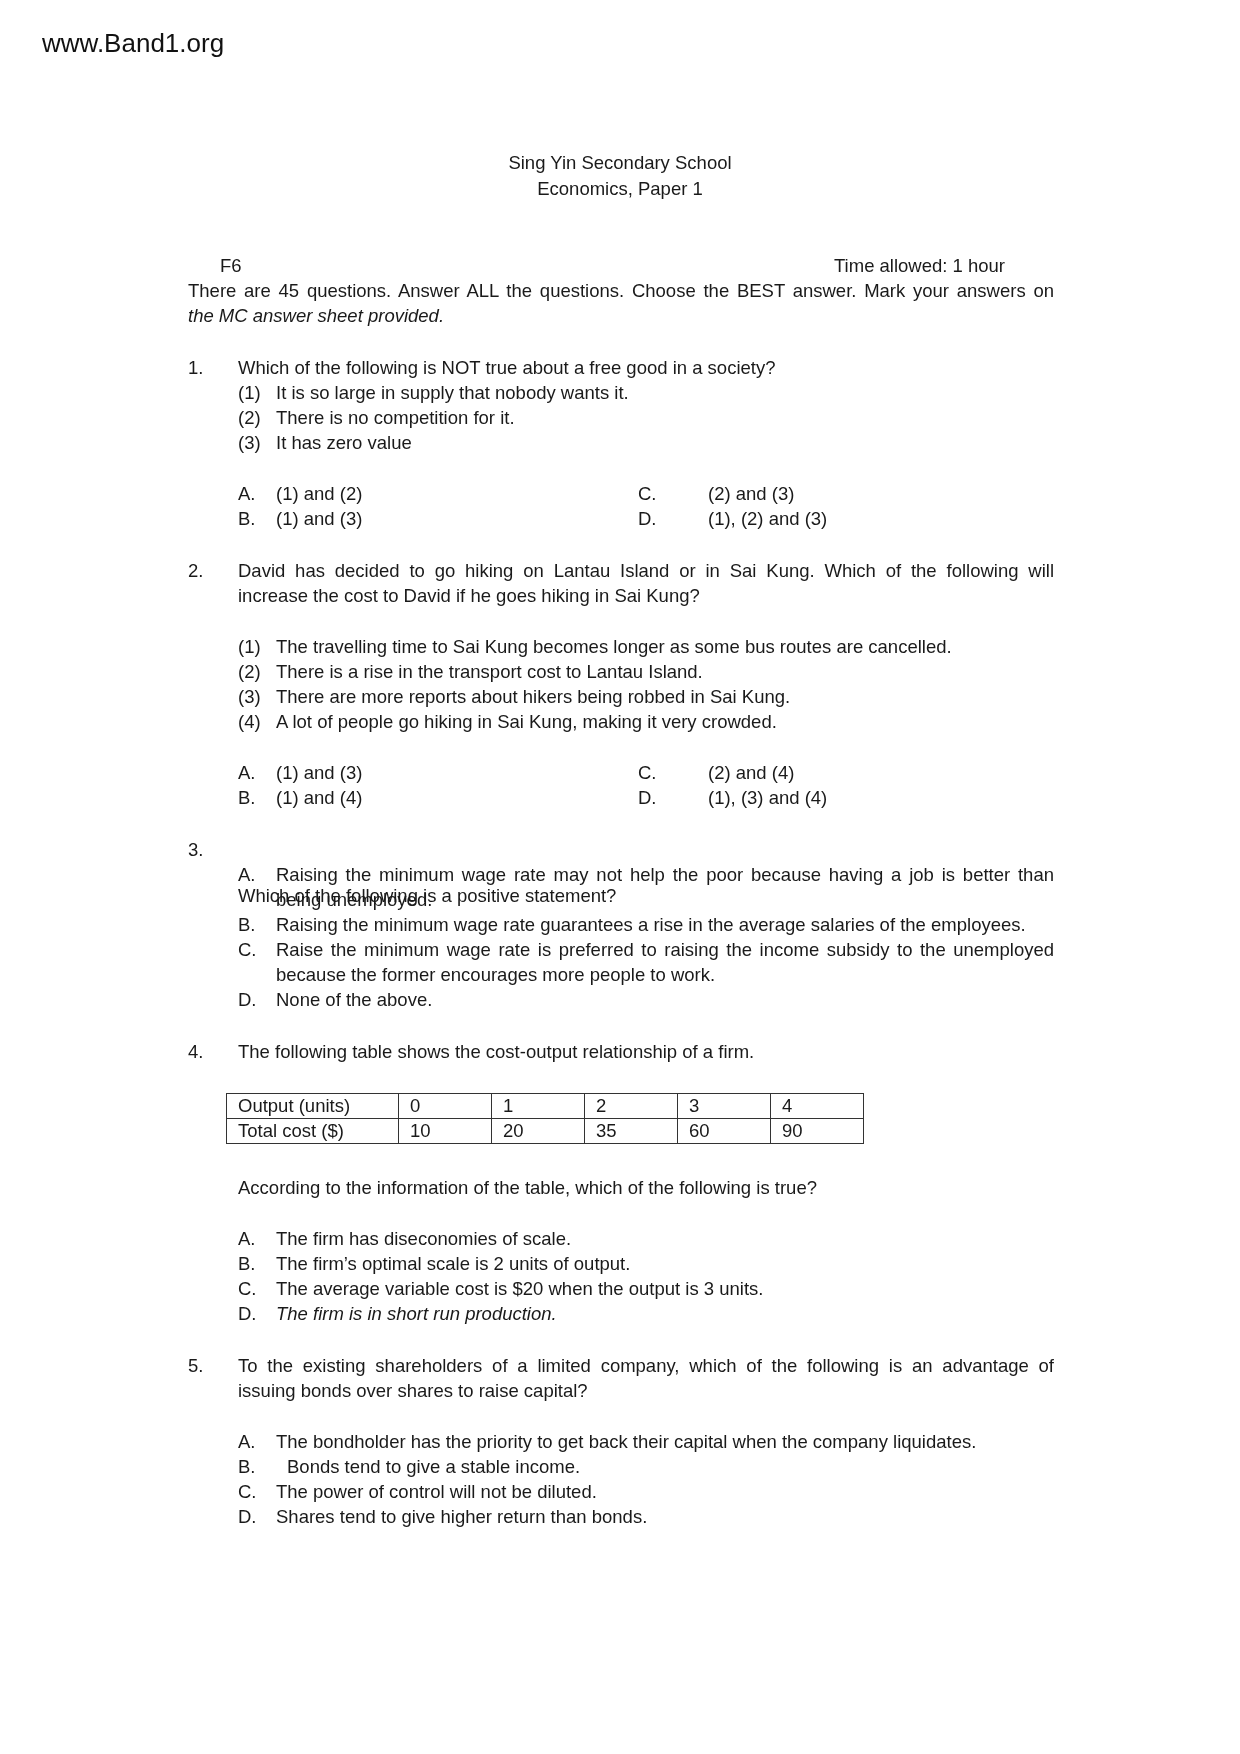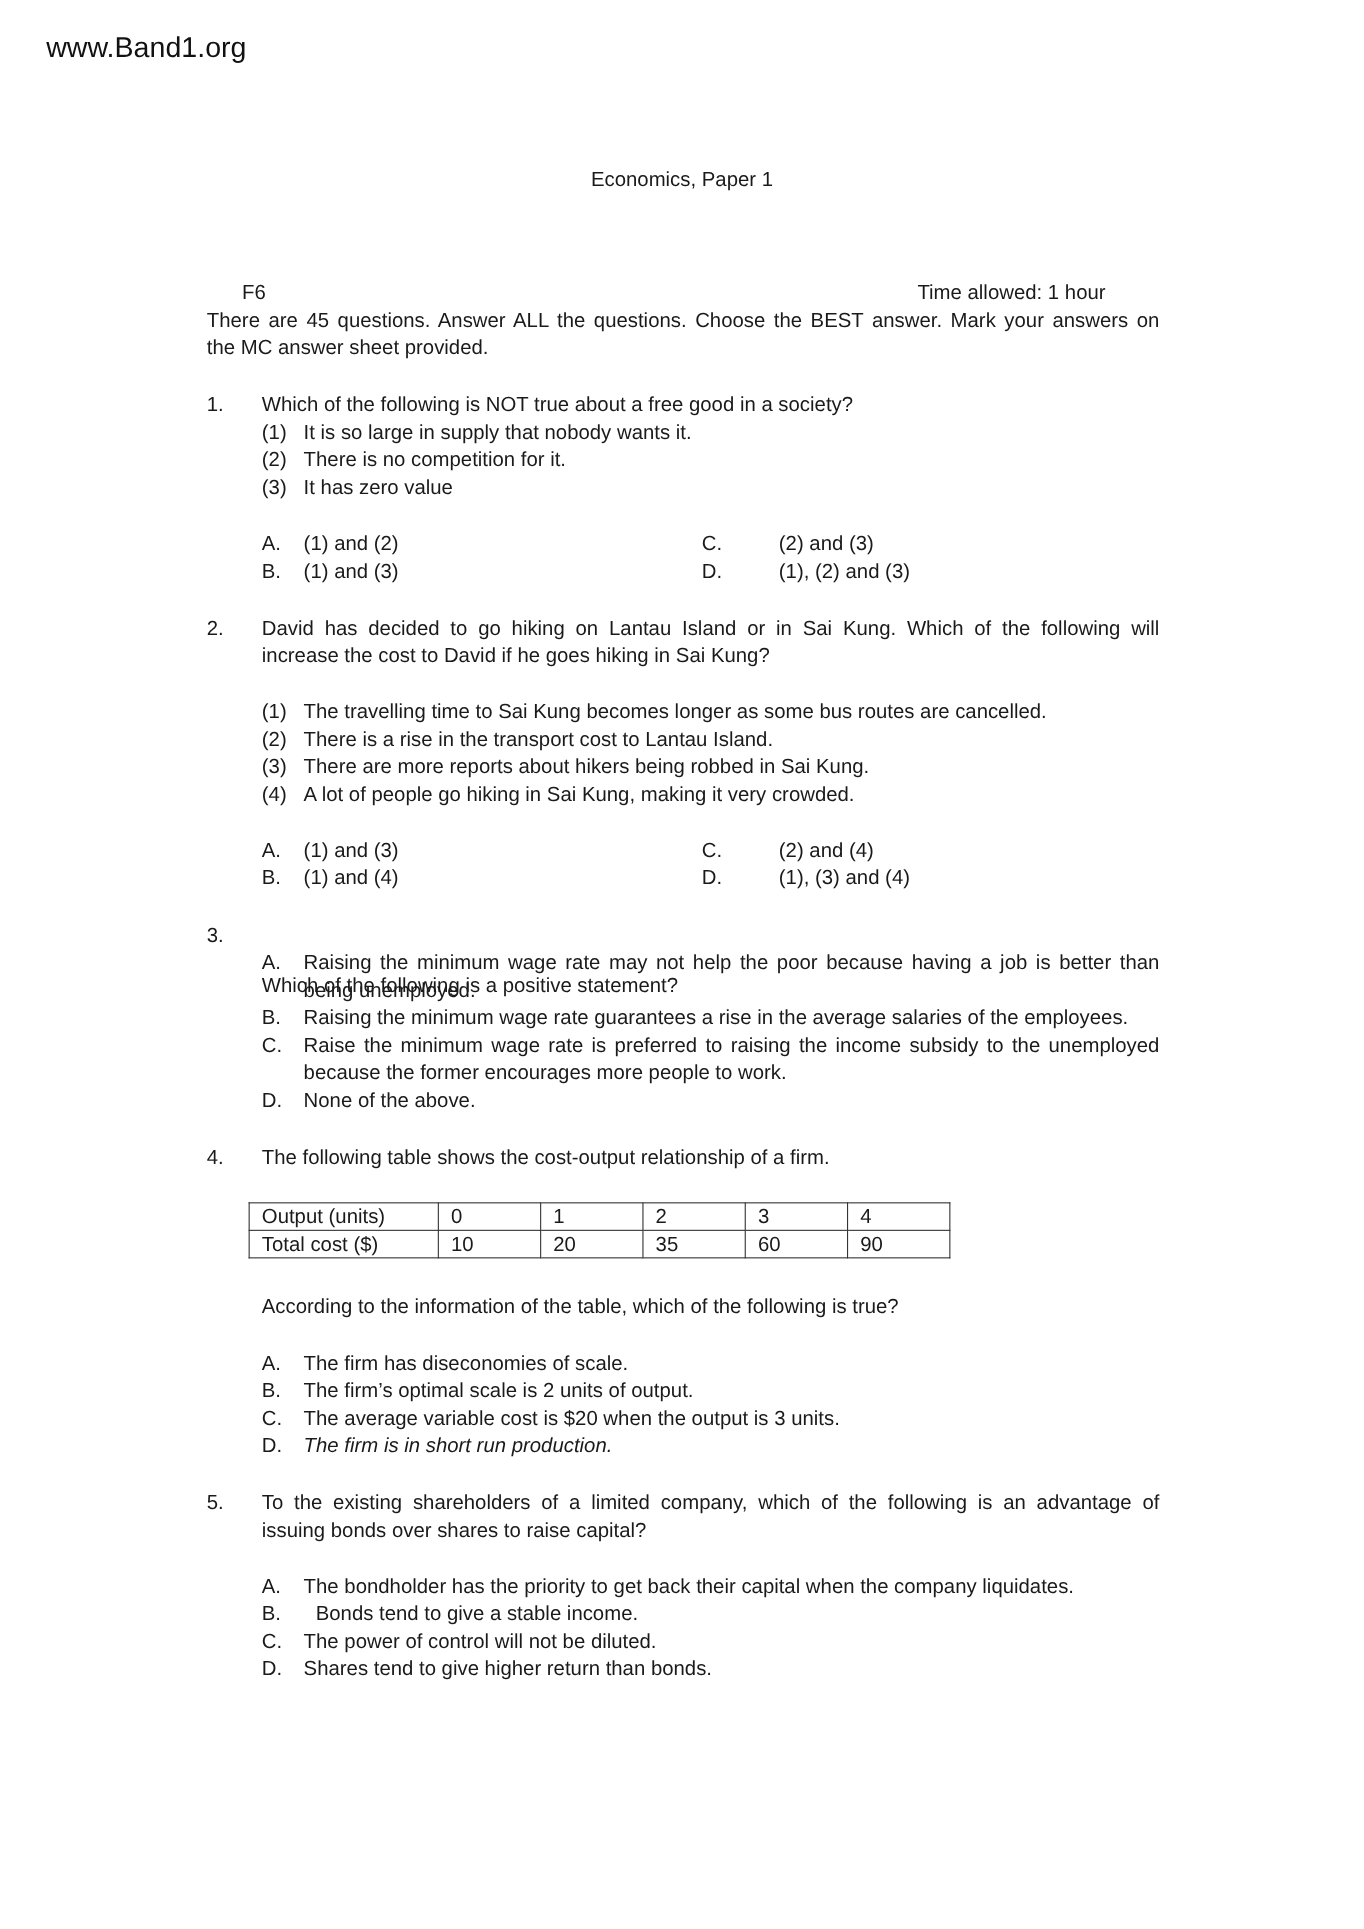--- a/index.html
+++ b/index.html
@@ -24,27 +24,28 @@
   table.cost td { border: 1.5px solid #333; padding: 0 0 0 11px; height: 24px; line-height: 24px; }
   table.cost td.h { width: 160px; }
   table.cost td.v { width: 81px; }
 </style>
 </head>
 <body>
 
 <div class="site">www.Band1.org</div>
 
 <div class="header">
+  <div>Sing Yin Secondary School</div>
   <div>Economics, Paper 1</div>
 </div>
 
 <div class="line" style="left:176px; top:253px;margin-left:44px;">F6</div>
 <div class="line" style="left:834px; top:253px;">Time allowed: 1 hour</div>
 <div class="justify" style="left:188px; top:278px; width:866px;">There are 45 questions. Answer ALL the questions. Choose the BEST answer. Mark your answers on</div>
-<div class="line" style="left:188px; top:303px;">the MC answer sheet provided.</div>
+<div class="line" style="left:188px; top:303px;font-style:italic;">the MC answer sheet provided.</div>
 
 <div>
   <div class="line qnum" style="top:355px;">1.</div>
   <div class="line" style="left:238px; top:355px;">Which of the following is NOT true about a free good in a society?</div>
   <div class="line opt-l" style="top:380px;">(1)</div>
   <div class="line opt-t" style="top:380px;">It is so large in supply that nobody wants it.</div>
   <div class="line opt-l" style="top:405px;">(2)</div>
   <div class="line opt-t" style="top:405px;">There is no competition for it.</div>
   <div class="line opt-l" style="top:430px;">(3)</div>
   <div class="line opt-t" style="top:430px;">It has zero value</div>

